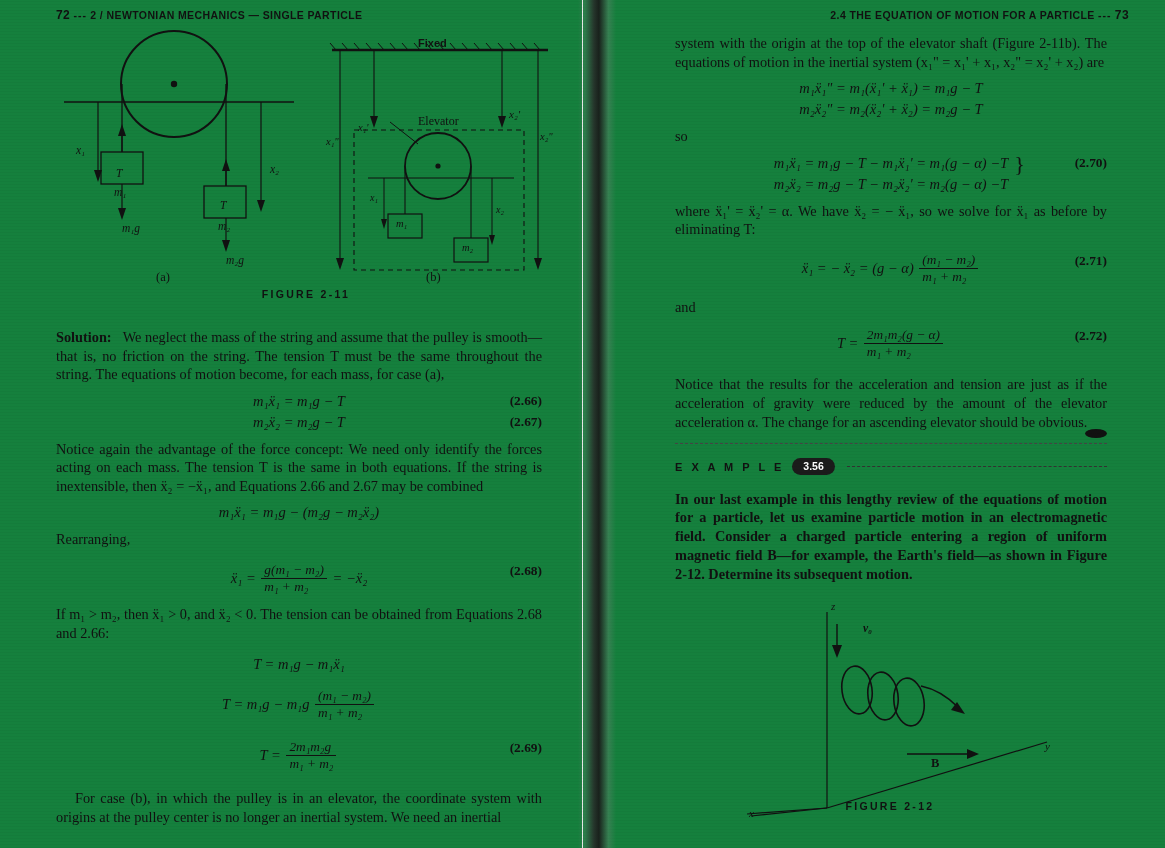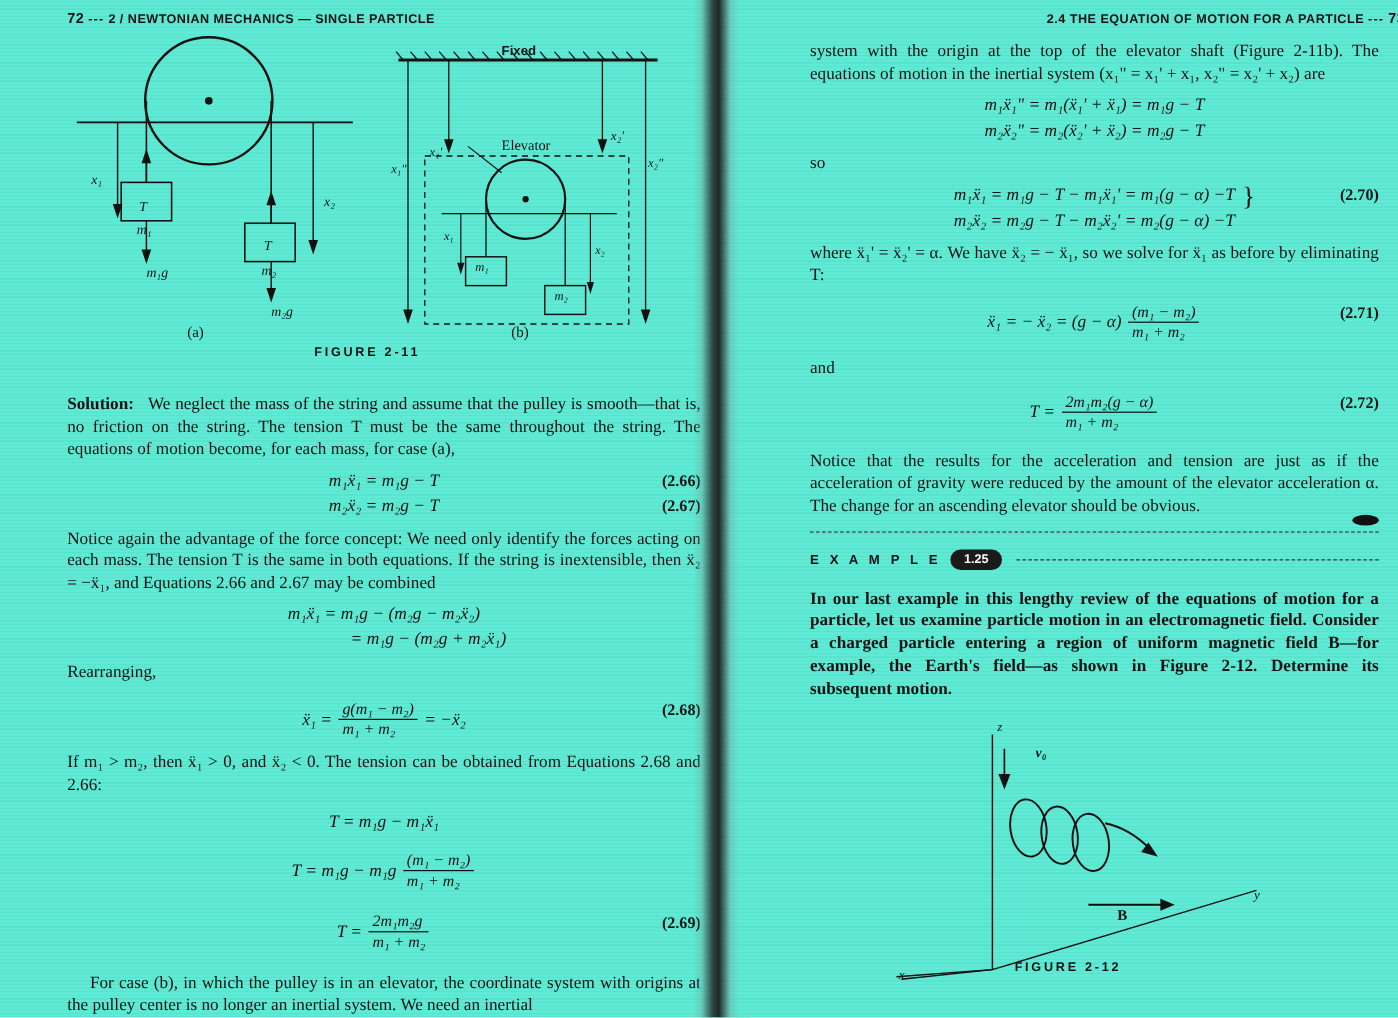--- a/index.html
+++ b/index.html
@@ -13,23 +13,22 @@
     font-family: "Liberation Serif", serif;
     color: #111;
     overflow: hidden;
     position: relative;
   }
   .page {
     position: absolute;
     top: 0;
     width: 582px;
     height: 848px;
-    background: #5eead4;
+    background: #15803d;
     overflow: hidden;
-    padding-left: 42px;
   }
   .page-left { left: 0; }
   .page-right { left: 583px; width: 582px; }
 
   
   .gutter {
     position: absolute;
     left: 578px;
     top: 0;
     width: 38px;
@@ -327,21 +326,20 @@
       <span class="eq-line">
         <span>m₂ẍ₂ = m₂g − T</span>
         <span class="eqnum">(2.67)</span>
       </span>
     </div>
 
     <p class="para noindent">Notice again the advantage of the force concept: We need only identify the forces acting on each mass. The tension T is the same in both equations. If the string is inextensible, then ẍ₂ = −ẍ₁, and Equations 2.66 and 2.67 may be combined</p>
 
     <div class="eq-block">
       <span class="eq-line">m₁ẍ₁ = m₁g − (m₂g − m₂ẍ₂)</span>
-      <span class="eq-line" style="padding-left:74px;">= m₁g − (m₂g + m₂ẍ₁)</span>
     </div>
 
     <p class="para noindent">Rearranging,</p>
 
     <div class="eq-block" style="margin-top:14px;">
       <span class="eq-line">
         <span>ẍ₁ =</span>
         <span class="frac">
           <span class="num">g(m₁ − m₂)</span>
           <span class="den">m₁ + m₂</span>
@@ -434,21 +432,21 @@
 
     <p class="para noindent" style="margin-top:14px;">Notice that the results for the acceleration and tension are just as if the acceleration of gravity were reduced by the amount of the elevator acceleration α. The change for an ascending elevator should be obvious.</p>
 
     <div style="position:relative;">
       <hr class="hr-dash">
       <span class="blob" style="top:-14px;"></span>
     </div>
 
     <div class="example-head">
       <span class="example-word">E X A M P L E</span>
-      <span class="example-badge">1.25</span>
+      <span class="example-badge">3.56</span>
       <span class="dotline"></span>
     </div>
 
     <p class="example-body">In our last example in this lengthy review of the equations of motion for a particle, let us examine particle motion in an electromagnetic field. Consider a charged particle entering a region of uniform magnetic field B—for example, the Earth's field—as shown in Figure 2-12. Determine its subsequent motion.</p>
 
     <div style="position:relative; height:230px; margin-top:18px;">
       <svg width="430" height="220" viewBox="0 0 430 220">
 
         <line x1="152" y1="206" x2="152" y2="10" stroke="#111" stroke-width="1.2"></line>
 

